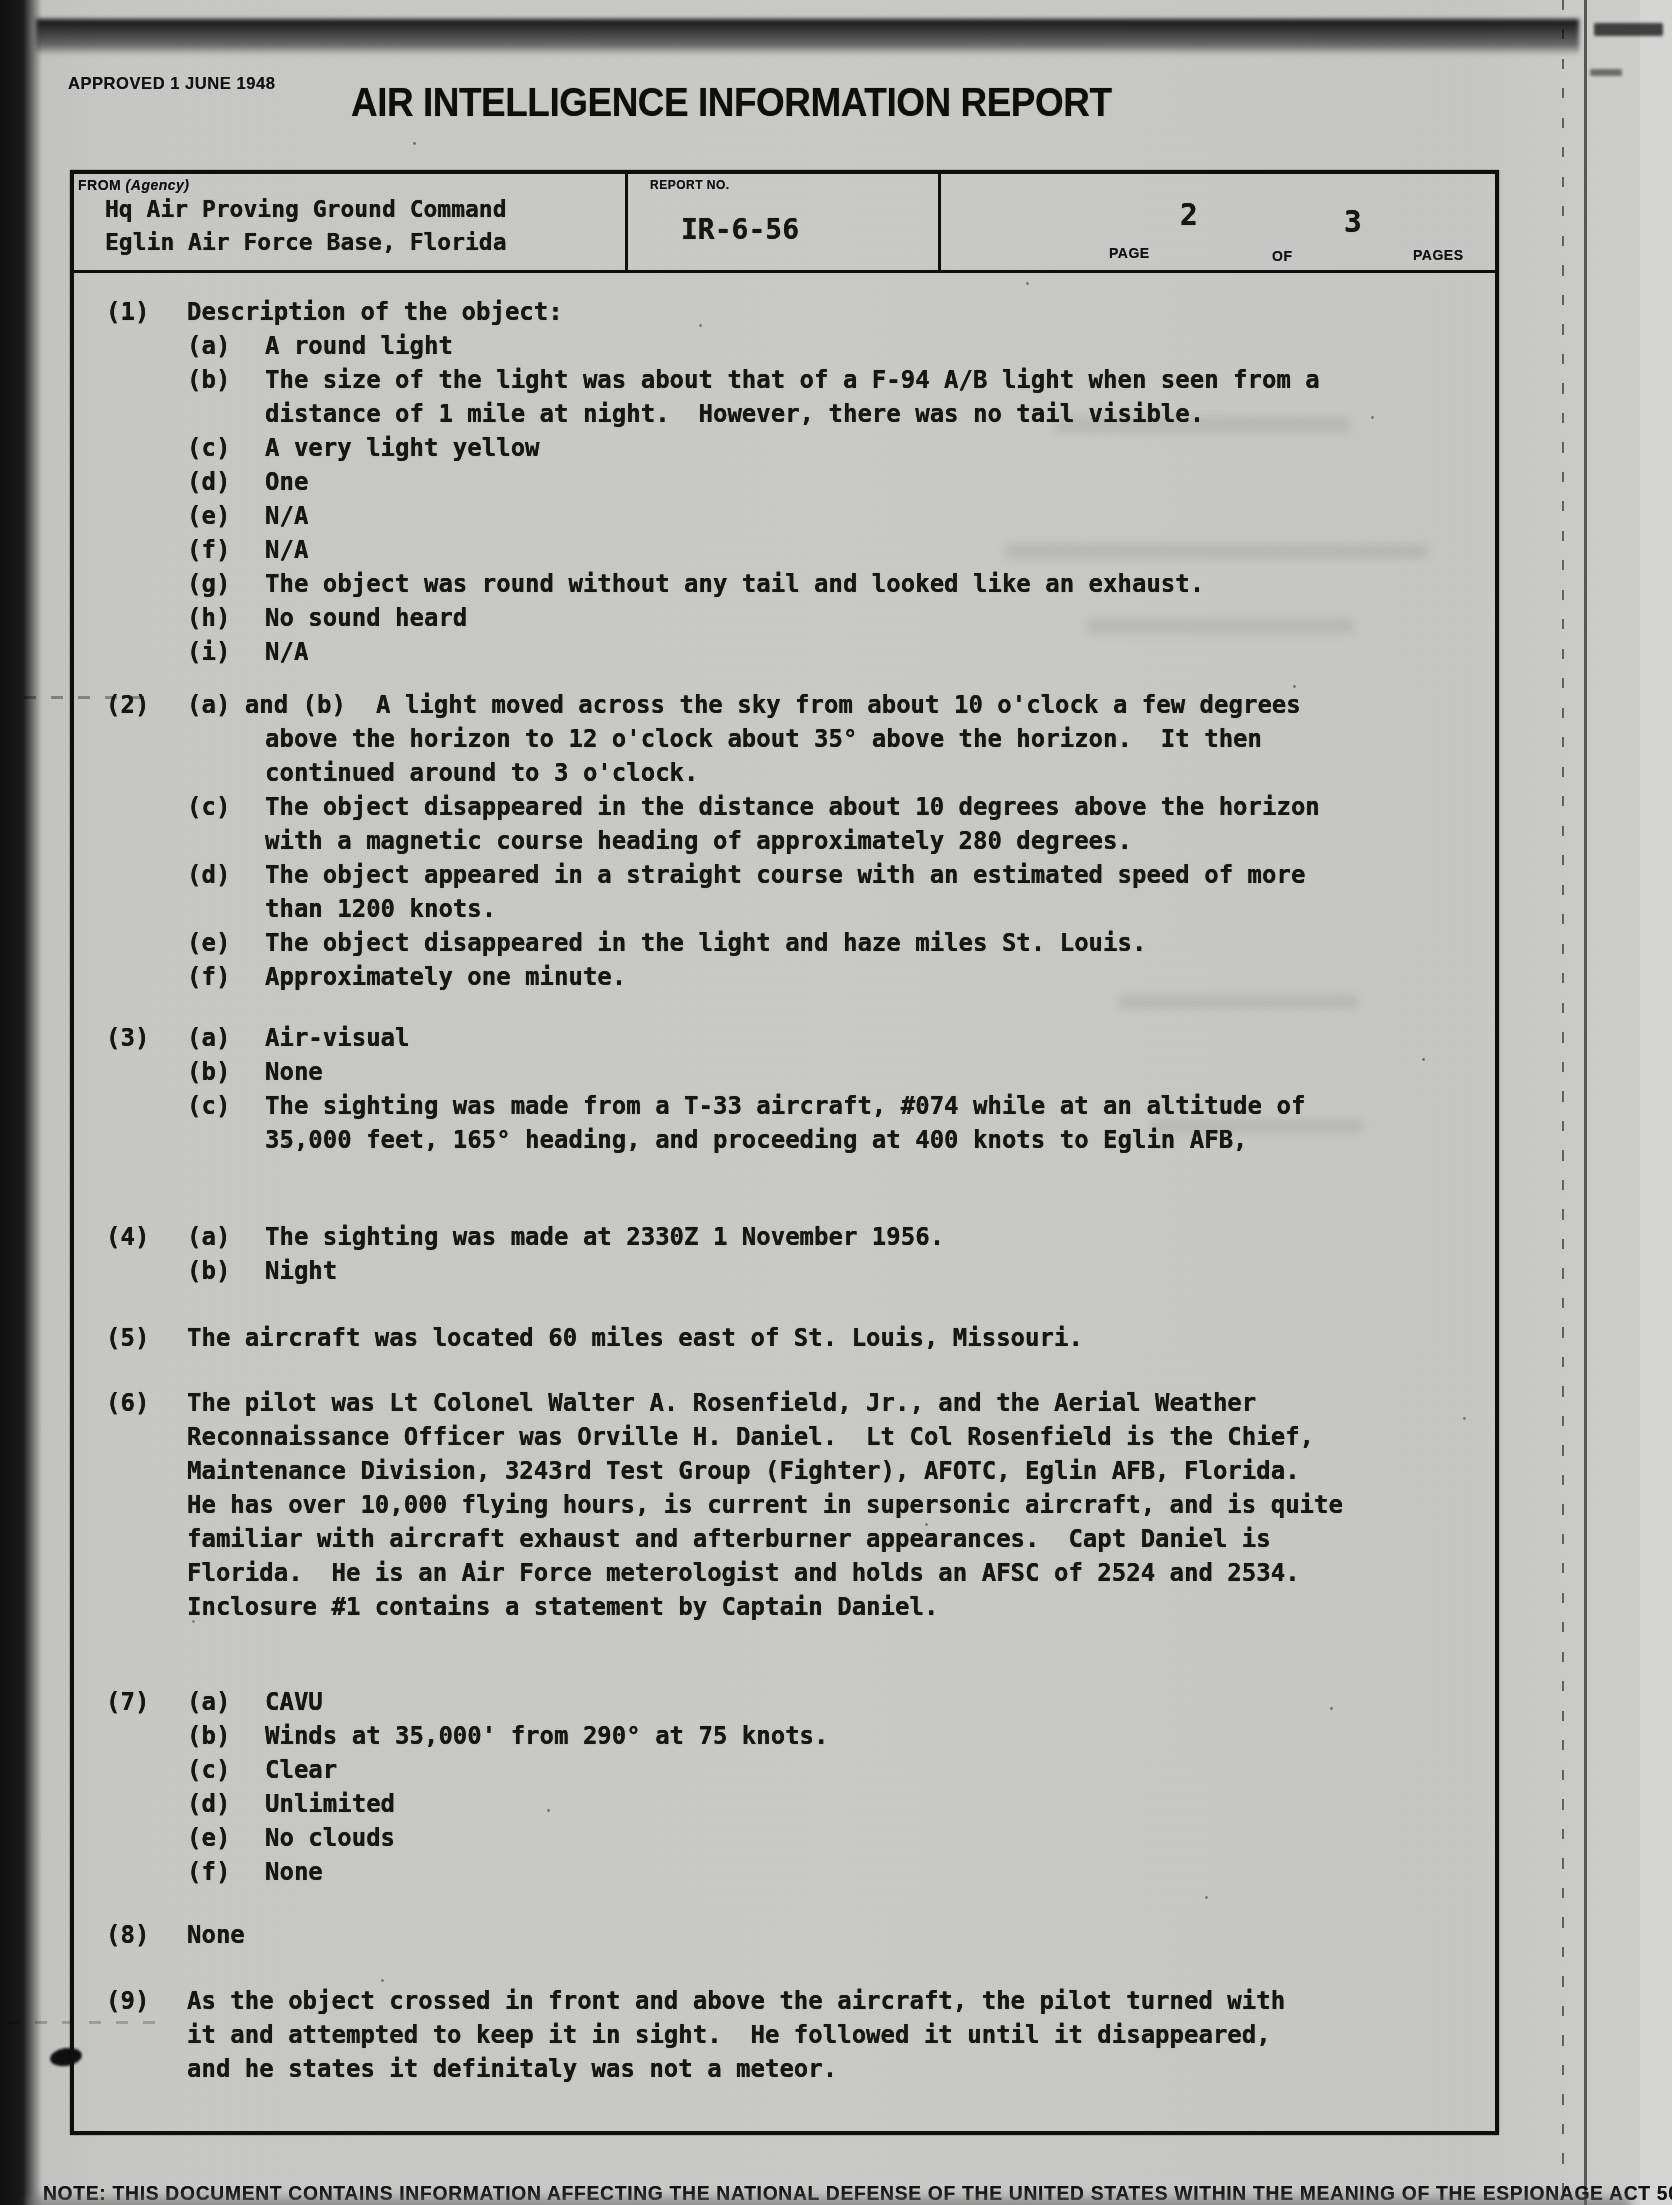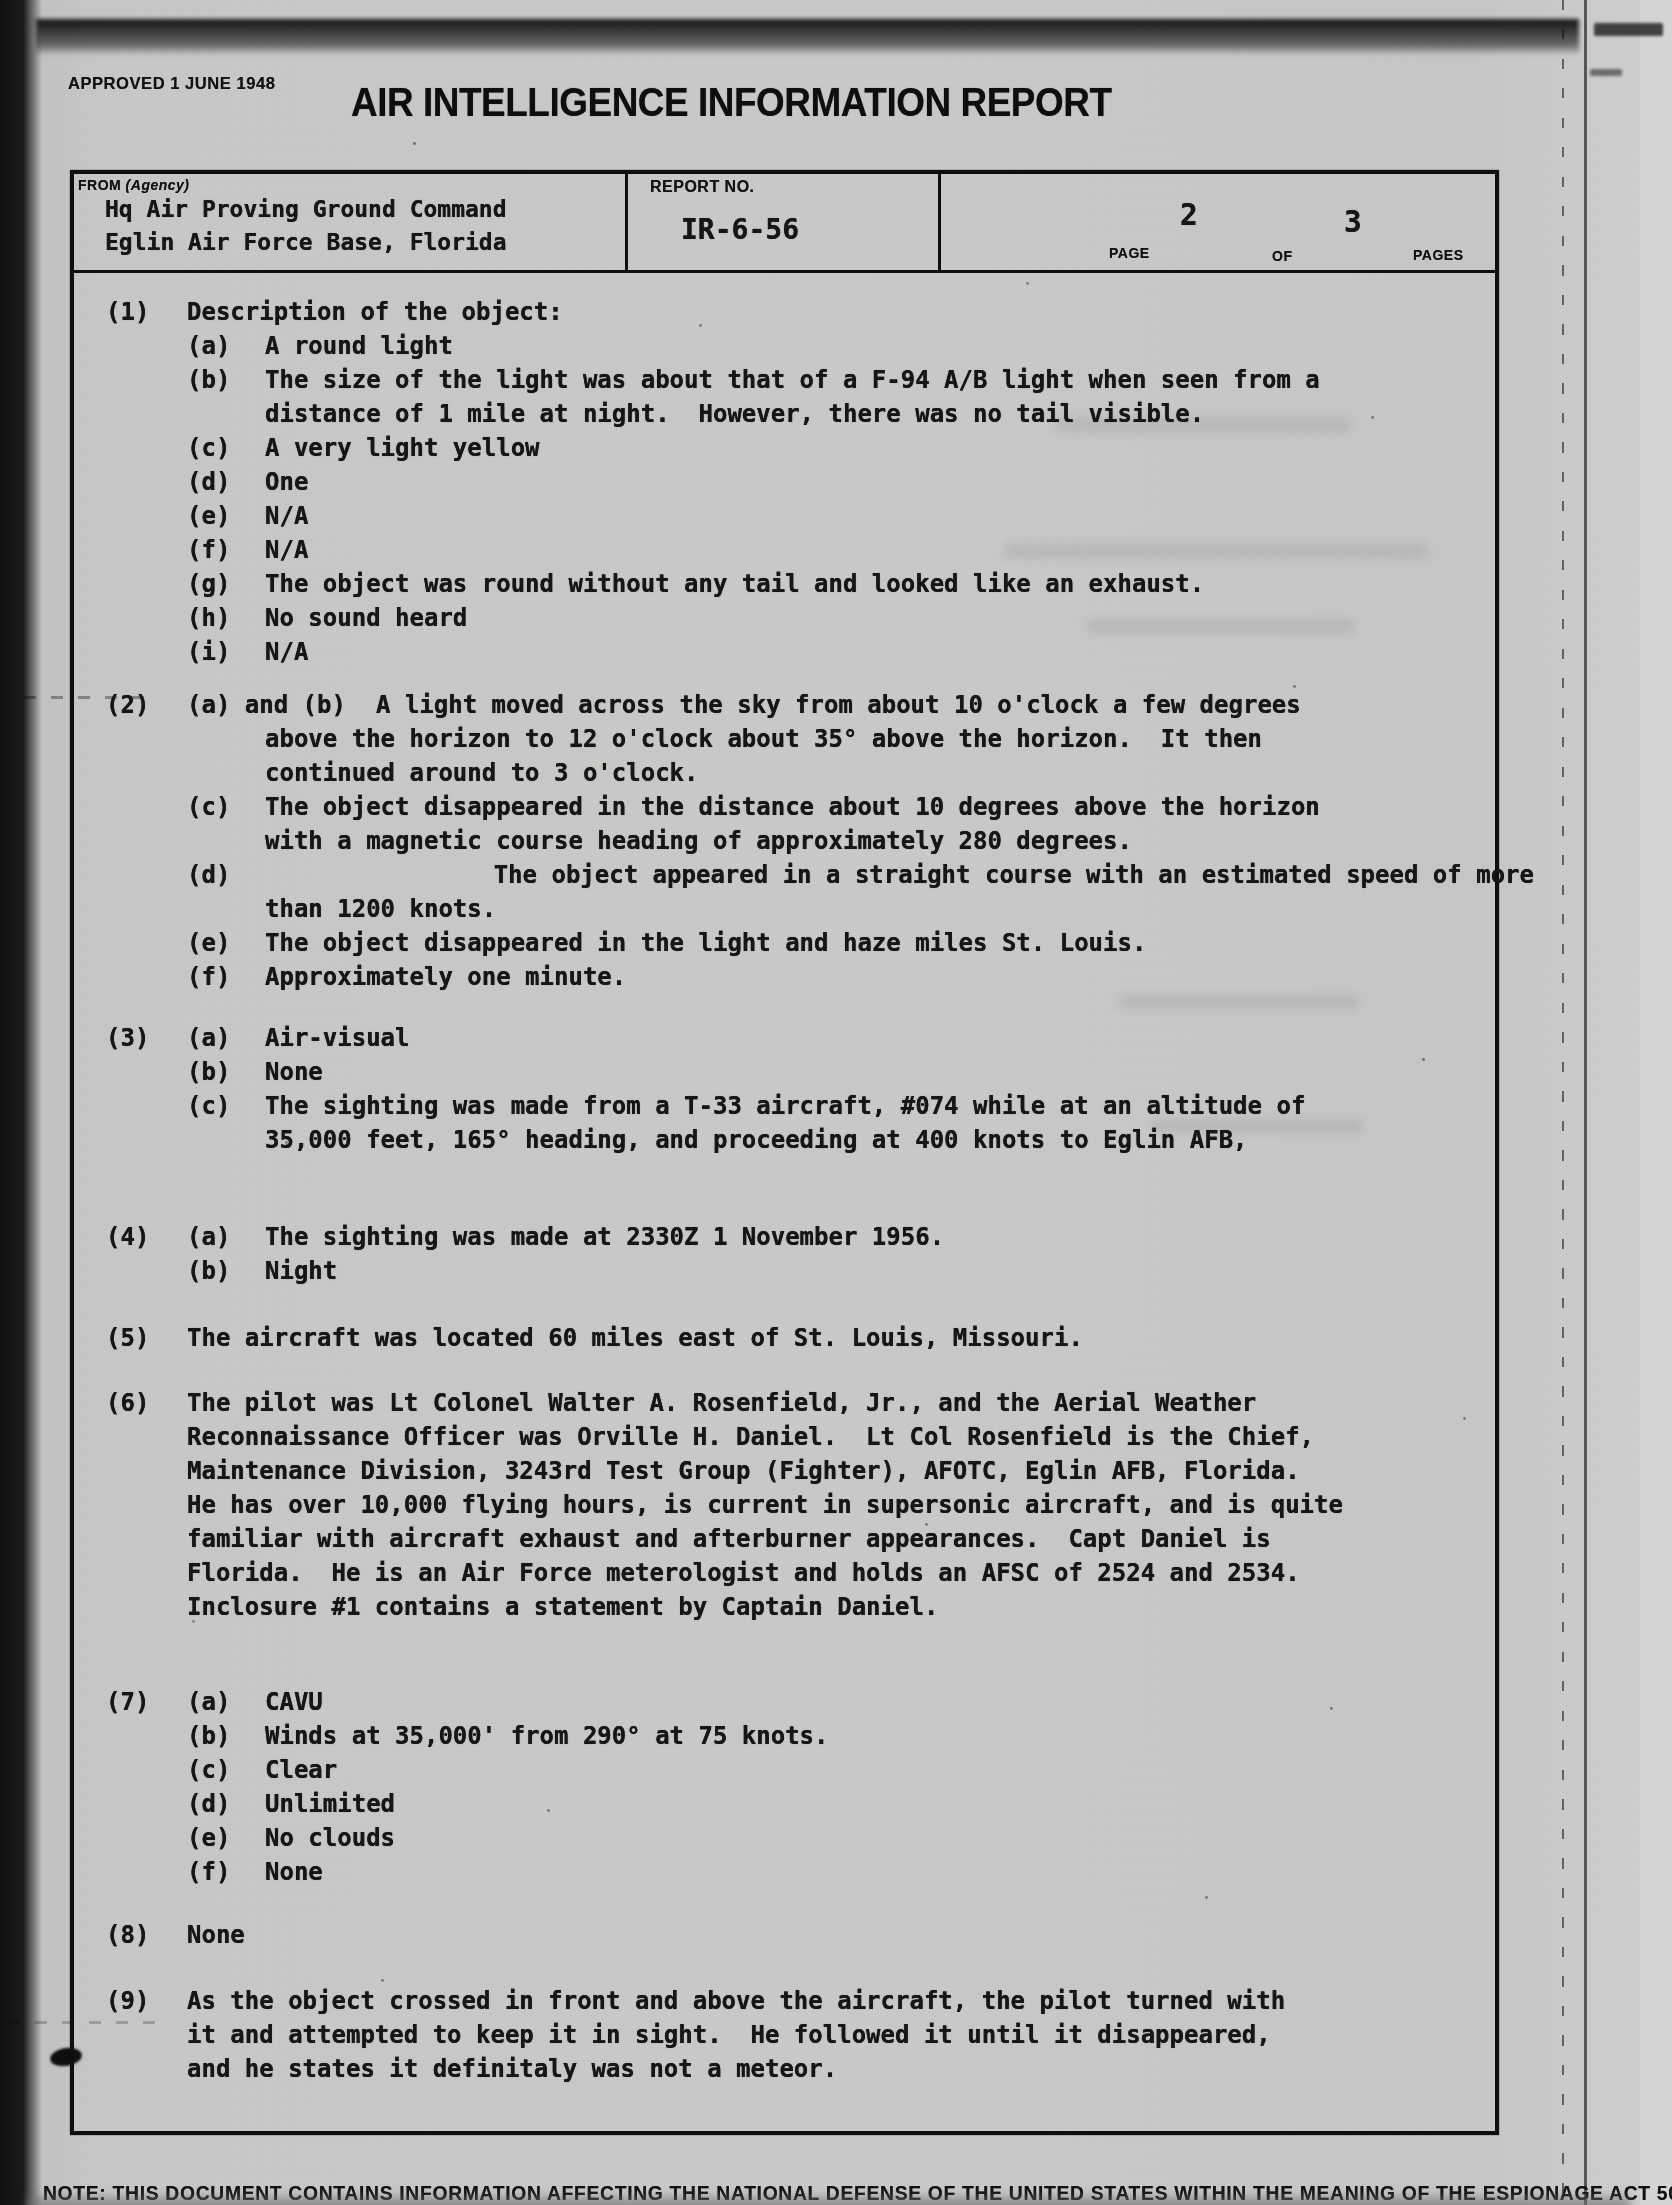--- a/index.html
+++ b/index.html
@@ -46,21 +46,21 @@
       transform:scaleX(.9);transform-origin:left top;white-space:nowrap;
       font-family:"Liberation Sans", sans-serif;font-weight:700;color:#0e0e0d;
       text-shadow:0 0 0.9px rgba(0,0,0,.55);}
   
   #tbox{position:absolute;left:70px;top:170px;width:1421px;height:1957px;border:4.1px solid #0e0e0d;
       box-shadow:0 0 1.4px rgba(0,0,0,.6);}
   #header-rule{position:absolute;left:0;right:0;top:96px;height:3.2px;background:#0e0e0d;}
   .vdiv{position:absolute;top:0;width:3.2px;height:99px;background:#0e0e0d;}
   #from-label{position:absolute;left:78px;top:177px;font-size:14px;}
   #from-value{position:absolute;left:105px;top:193px;font-size:23px;line-height:33px;white-space:pre;}
-  #reportno-label{position:absolute;left:641px;top:178px;font-size:16px;padding-left:9px;}
+  #reportno-label{position:absolute;left:641px;top:178px;font-size:12px;padding-left:9px;}
   #reportno-value{position:absolute;left:681px;top:213px;font-size:28px;}
   #page-num{position:absolute;left:1180px;top:198px;font-size:29.5px;}
   #pages-total{position:absolute;left:1344px;top:205px;font-size:29.5px;}
   #page-label{position:absolute;left:1109px;top:245px;font-size:14px;}
   #of-label{position:absolute;left:1272px;top:248px;font-size:14px;}
   #pages-label{position:absolute;left:1413px;top:247px;font-size:14px;}
   
   #report-body{position:absolute;left:0;top:0;width:100%;height:100%;}
   .item{position:absolute;left:106px;right:138px;}
   .item .num{position:absolute;left:0;top:0;font-size:24px;line-height:34px;}
@@ -169,21 +169,21 @@
             <div class="tline tw" style="padding-left: 78px;">above the horizon to 12 o'clock about 35° above the horizon.  It then</div>
             <div class="tline tw" style="padding-left: 78px;">continued around to 3 o'clock.</div>
           </div>
           <div class="entry">
             <span class="lbl tw">(c)</span>
             <div class="tline tw" style="padding-left: 78px;">The object disappeared in the distance about 10 degrees above the horizon</div>
             <div class="tline tw" style="padding-left: 78px;">with a magnetic course heading of approximately 280 degrees.</div>
           </div>
           <div class="entry">
             <span class="lbl tw">(d)</span>
-            <div class="tline tw" style="padding-left: 78px; text-align: right;">The object appeared in a straight course with an estimated speed of more</div>
+            <div class="tline tw" style="padding-left: 78px;">The object appeared in a straight course with an estimated speed of more</div>
             <div class="tline tw" style="padding-left: 78px;">than 1200 knots.</div>
           </div>
           <div class="entry">
             <span class="lbl tw">(e)</span>
             <div class="tline tw" style="padding-left: 78px;">The object disappeared in the light and haze miles St. Louis.</div>
           </div>
           <div class="entry">
             <span class="lbl tw">(f)</span>
             <div class="tline tw" style="padding-left: 78px;">Approximately one minute.</div>
           </div>

